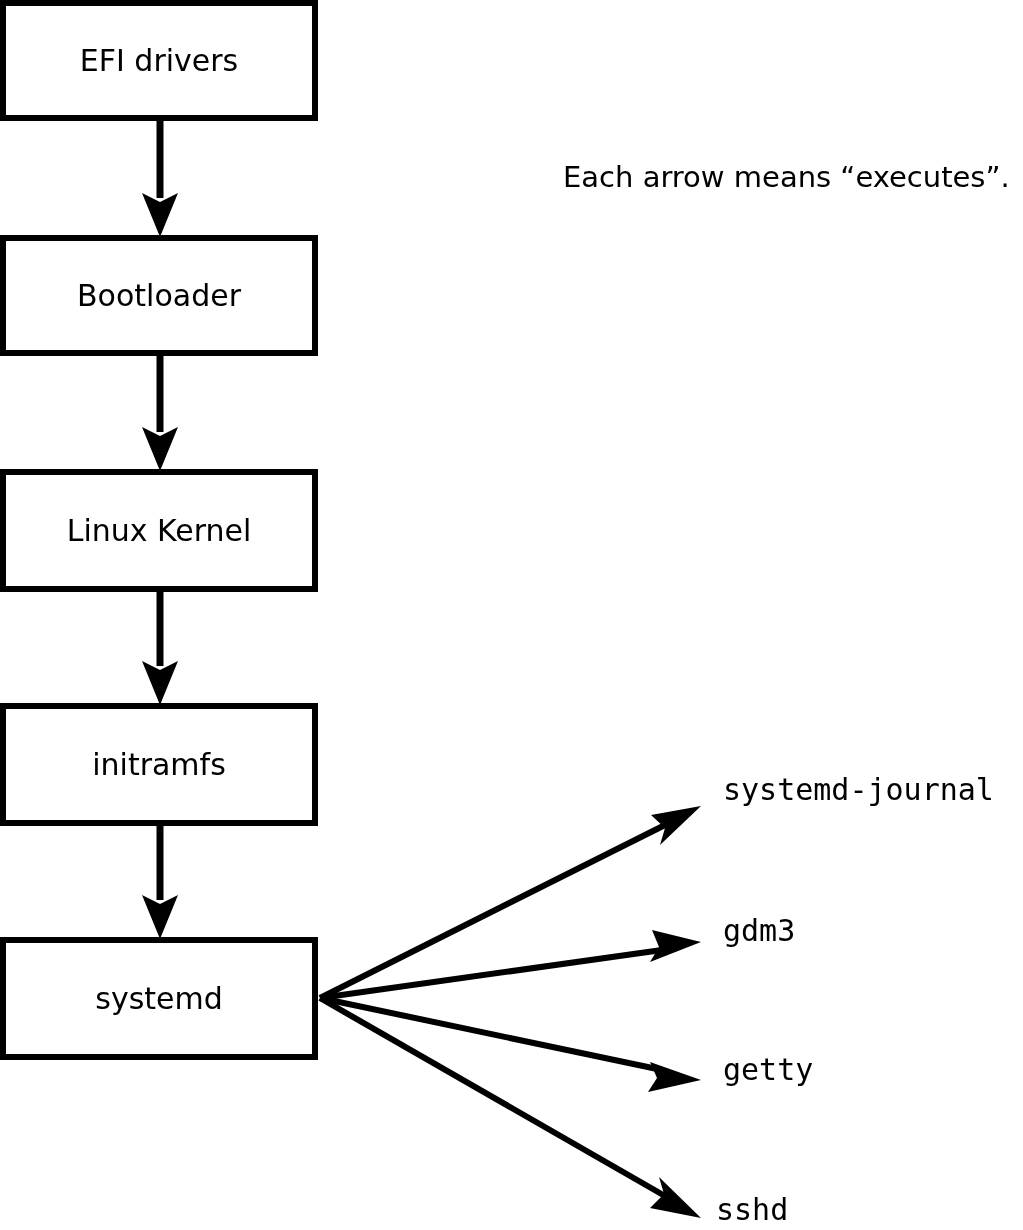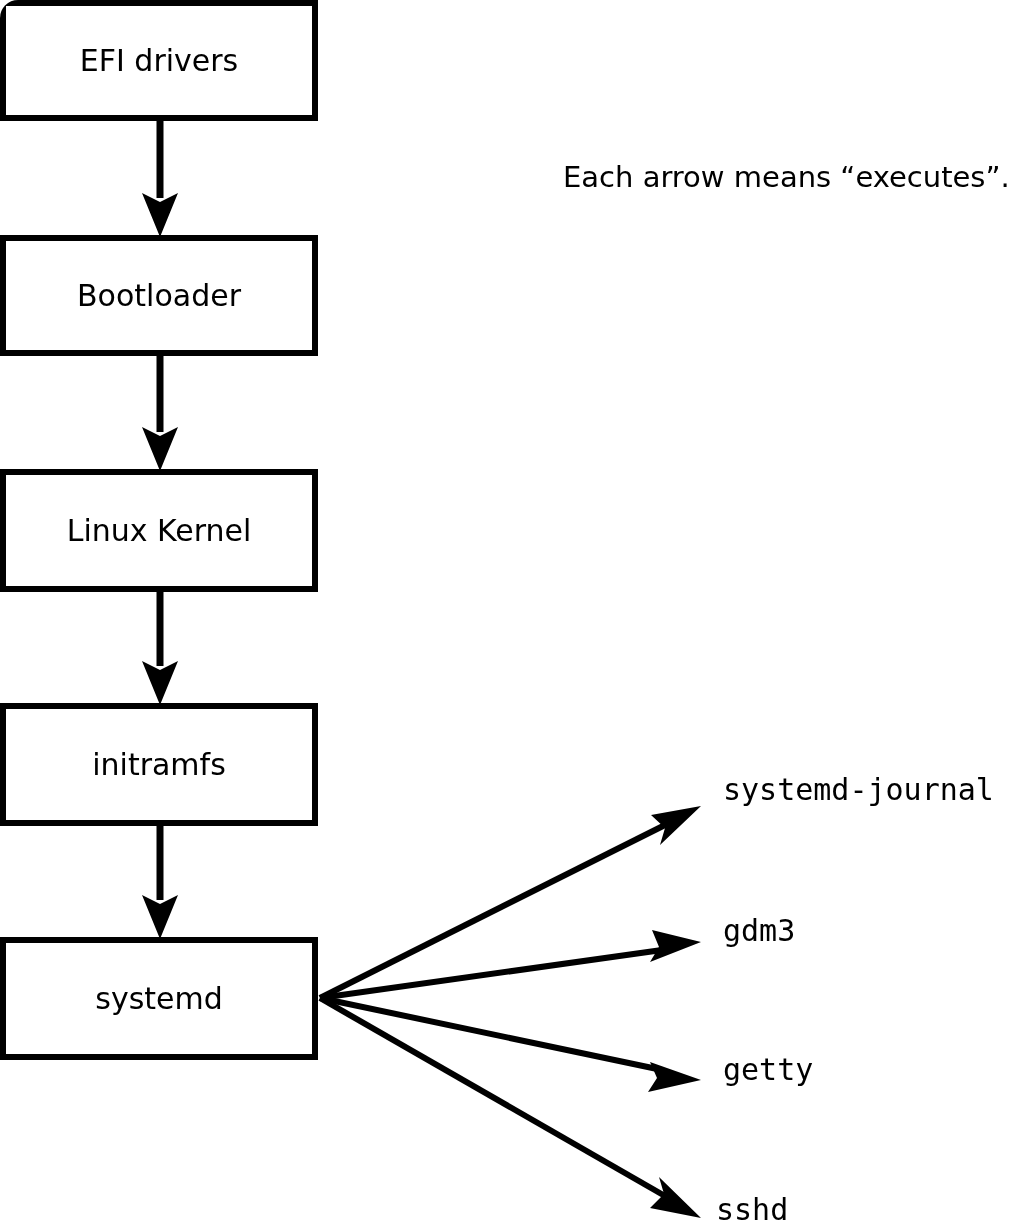--- a/index.html
+++ b/index.html
@@ -9,21 +9,20 @@
   }
   body {
     font-family: "DejaVu Sans", sans-serif;
   }
   #canvas {
     position: relative;
     width: 1023px;
     height: 1230px;
     background: #ffffff;
     overflow: hidden;
-    border-radius: 18px;
   }
   #diagram-svg {
     position: absolute;
     left: 0;
     top: 0;
     width: 1023px;
     height: 1230px;
     display: block;
   }
   .box-rect {

